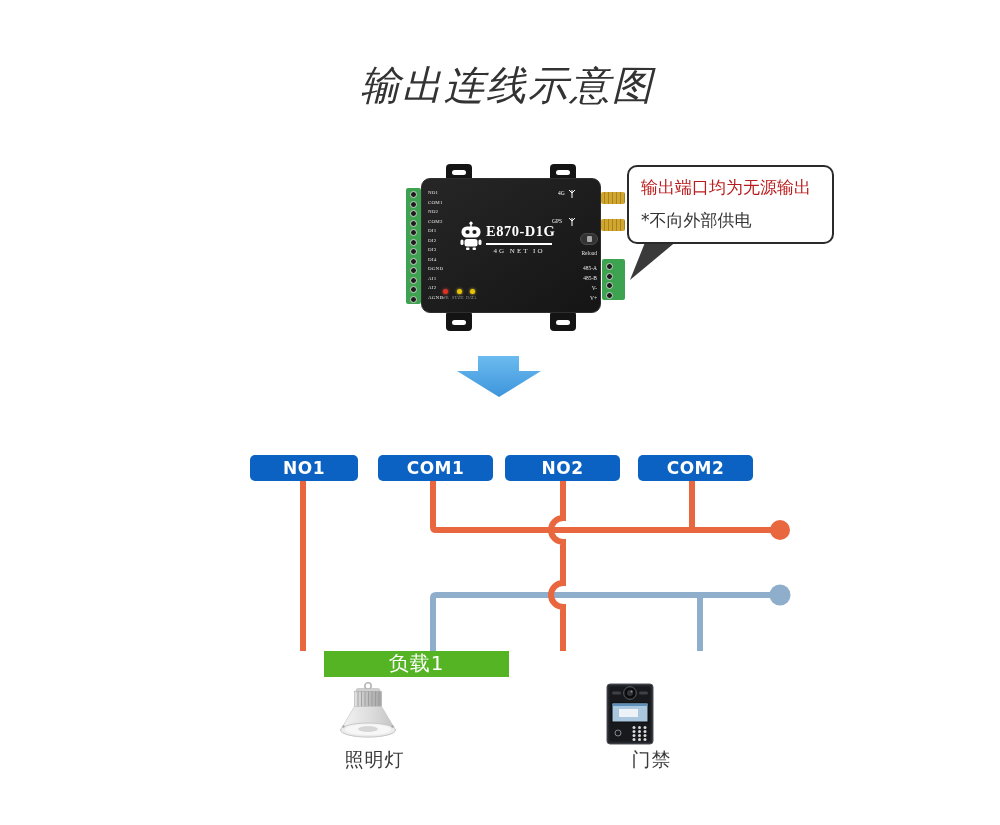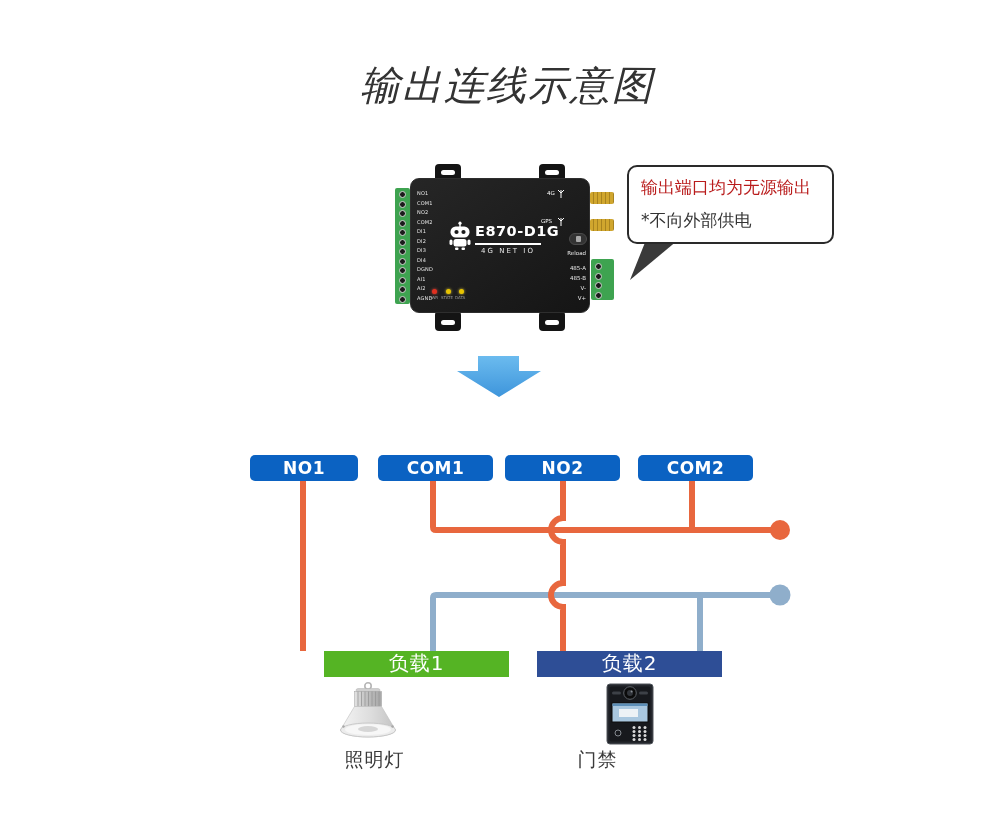--- a/index.html
+++ b/index.html
@@ -4,21 +4,21 @@
 <style>
   html,body{margin:0;padding:0;background:#fff;}
   body{font-family:"DejaVu Sans","Liberation Sans",sans-serif;}
   .canvas{position:relative;width:1000px;height:825px;background:#fff;overflow:hidden;}
 
   
   .page-title{position:absolute;left:7px;top:58px;width:100%;text-align:center;
     font-size:40px;font-weight:500;color:#333;letter-spacing:2px;font-style:italic;}
 
   
-  .device{position:absolute;left:395px;top:163px;width:219px;height:170px;}
+  .device{position:absolute;left:406px;top:163px;width:219px;height:170px;font-family:Liberation Serif, serif;}
   .tab{position:absolute;width:26px;height:20px;background:#141414;border-radius:4px;z-index:1;}
   .tab .oval{position:absolute;left:6px;width:14px;height:5px;background:#fff;border-radius:3px;}
   .tab.tl{left:40px;top:1px}.tab.tr{left:144px;top:1px}
   .tab.bl{left:40px;top:148px}.tab.br{left:144px;top:148px}
   .tab.tl .oval,.tab.tr .oval{top:6px}
   .tab.bl .oval,.tab.br .oval{top:9px}
   .body{position:absolute;left:15px;top:15px;width:180px;height:135px;z-index:2;
     background:linear-gradient(145deg,#262626,#151515);border:1px solid #2e2e2e;
     border-radius:9px;box-sizing:border-box;}
   .lt-block{position:absolute;left:0;top:25px;width:15px;height:116px;z-index:3;
@@ -75,21 +75,21 @@
   .load{position:absolute;top:651px;width:185px;height:26px;line-height:25px;z-index:4;
     color:#fff;font-size:20px;text-align:center;letter-spacing:1px;}
   .load.l1{left:278px;background:var(--load1-bg,#55B424);margin-left:46px;}
   .load.l2{left:537px;background:var(--load2-bg,#2E4E96);}
 
   
   .lamp{position:absolute;left:331px;top:681px;z-index:2;}
   .door{position:absolute;left:606px;top:683px;z-index:2;}
   .caption{position:absolute;top:747px;width:185px;text-align:center;z-index:2;
     font-size:19px;color:#3a3a3a;letter-spacing:1px;}
-  .caption.c1{left:282px}.caption.c2{left:505px}
+  .caption.c1{left:282px}.caption.c2{left:559px}
 </style>
 </head>
 <body>
 
 <div class="canvas">
 
   <div class="page-title">输出连线示意图</div>
 
   <div class="device">
     <div class="tab tl">
@@ -213,21 +213,20 @@
     <path class="wire-o" d="M563 481 L563 518 A12 12 0 0 0 563 542 L563 583 A12 12 0 0 0 563 607 L563 651"></path>
     <circle class="dot-o" cx="780" cy="530" r="10"></circle>
   </svg>
 
   <div class="port p1">NO1</div>
   <div class="port p2">COM1</div>
   <div class="port p3">NO2</div>
   <div class="port p4">COM2</div>
 
   <div class="load l1">负载1</div>
-  <div class="load l2">负载2</div>
 
   <svg class="lamp" width="74" height="68" viewBox="0 0 74 68">
     <defs>
       <linearGradient id="hsg" x1="0" y1="0" x2="1" y2="0">
         <stop offset="0" stop-color="#e2e2e2"></stop>
           <stop offset=".5" stop-color="#bdbdbd"></stop>
           <stop offset="1" stop-color="#a8a8a8"></stop>
       </linearGradient>
       <linearGradient id="domeg" x1="0" y1="0" x2="1" y2="0">
         <stop offset="0" stop-color="#f4f4f4"></stop>

